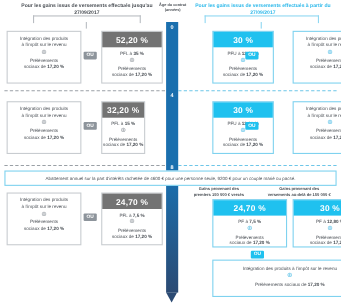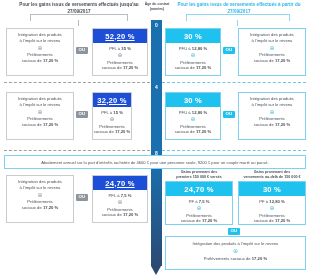--- a/index.html
+++ b/index.html
@@ -62,38 +62,38 @@
   }
   .dash-grey-l { left: 4px;   width: 146px; }
   .dash-blue-r { left: 162px; width: 144px; border-top-color: #6ec6e8; }
   .card {
     position: absolute;
     border: 0.8px solid #c8ccd0;
     background: #ffffff;
     text-align: center;
     padding: 3px 2px;
   }
-  .card.blue { border-color: #7fd2ef; }
+  .card.blue { border-color: #7fd2ef; margin-left: 28px; }
 
   .txt {
     font-size: 4.2px; line-height: 1.35; color: #4a4f55;
   }
   .txt b { font-weight: bold; }
 
   .plus {
     font-size: 6px; line-height: 1; color: #9aa0a6;
     margin: 1.5px 0;
   }
   .plus.b { color: #5fc3e8; }
 
   .banner {
     font-size: 7.6px; font-weight: bold; color: #ffffff;
     padding: 2.5px 0 2.5px 0; letter-spacing: 0.2px;
   }
-  .banner.grey { background: #1d4ed8; text-decoration: underline; }
+  .banner.grey { background: #737373; }
   .banner.cyan { background: #1fc1ef; }
 
   .rate {
     font-size: 4.2px; color: #4a4f55; margin-top: 2.5px;
   }
   .rate b { font-weight: bold; }
 
   
   .ou {
     position: absolute;

